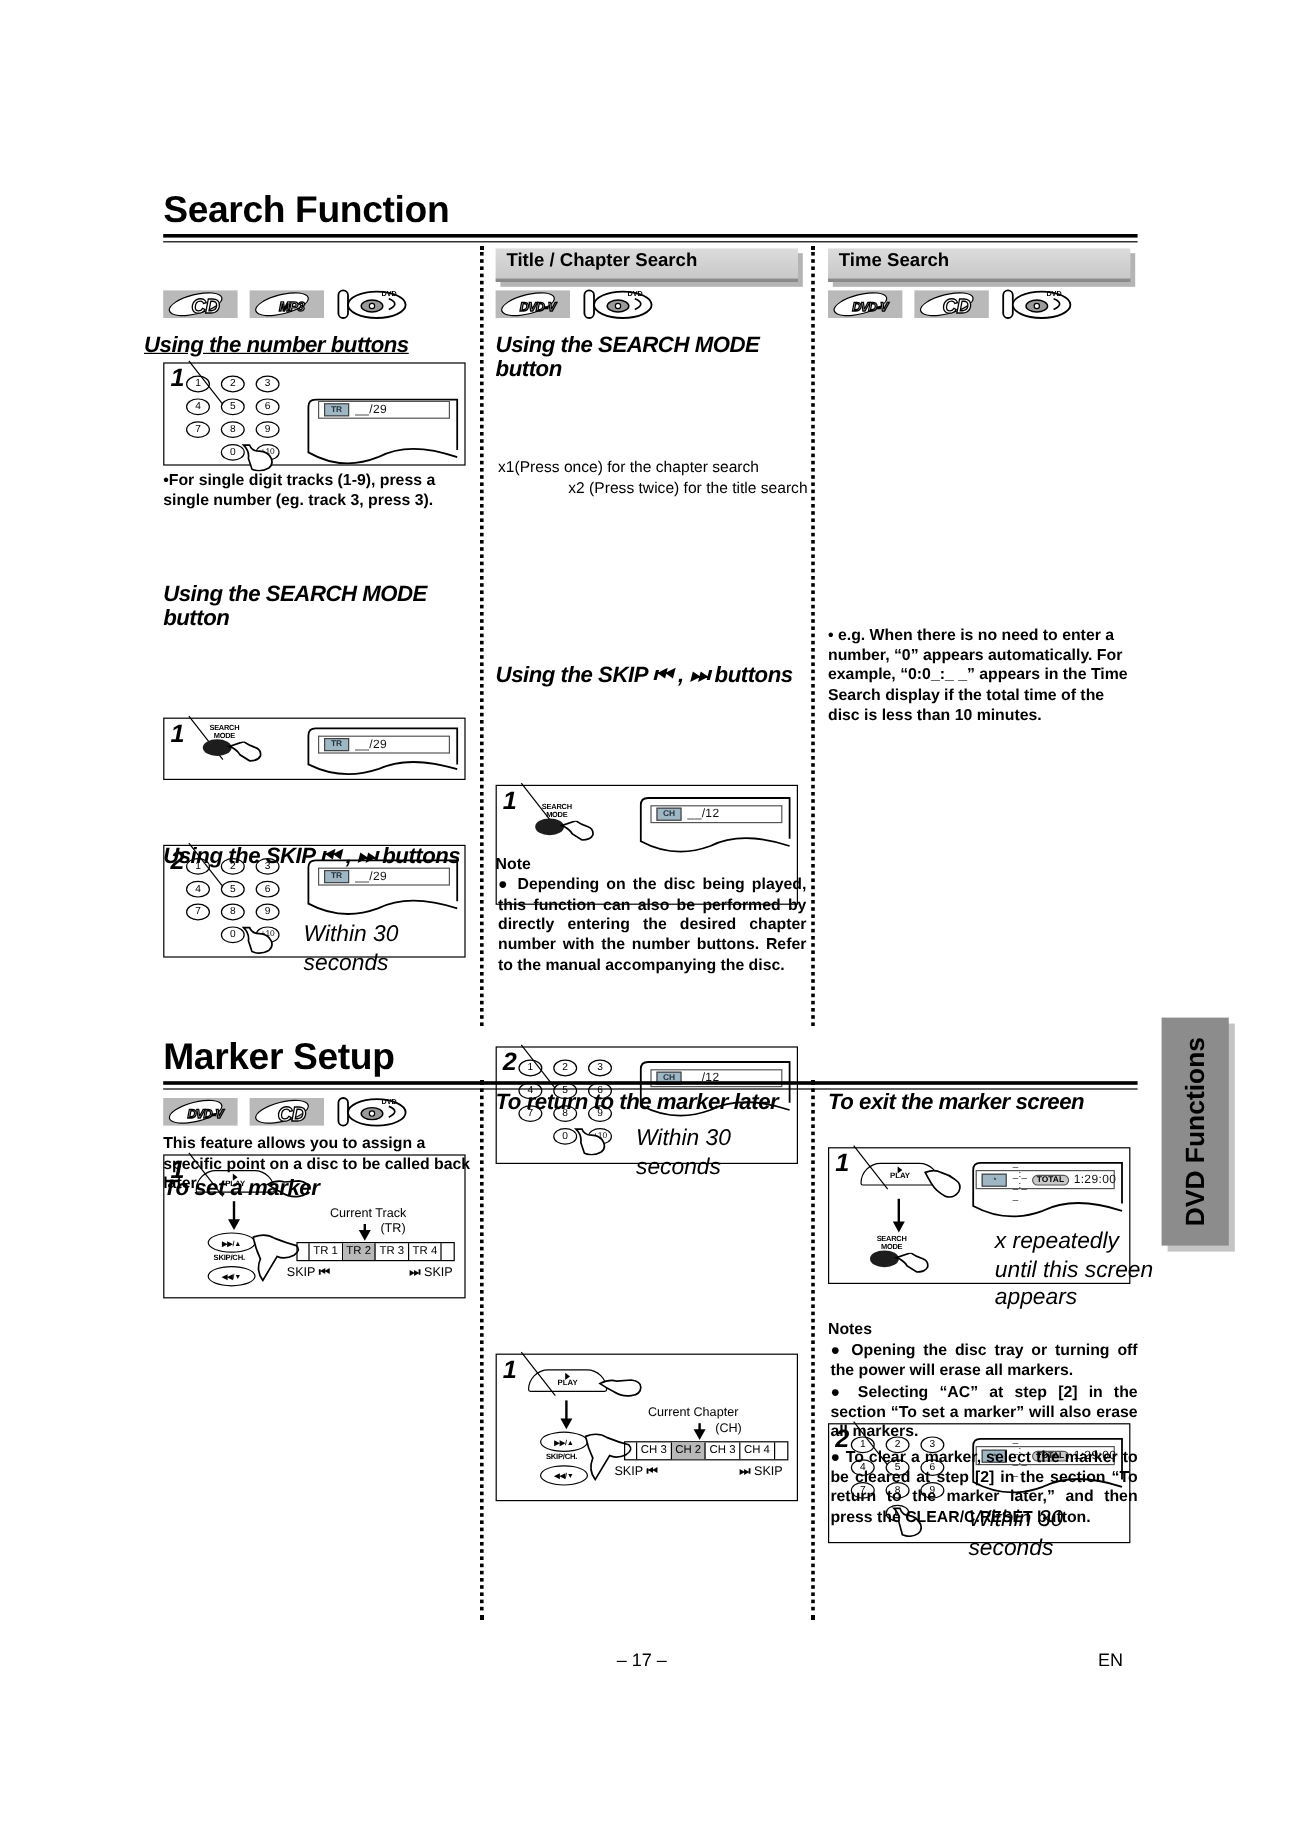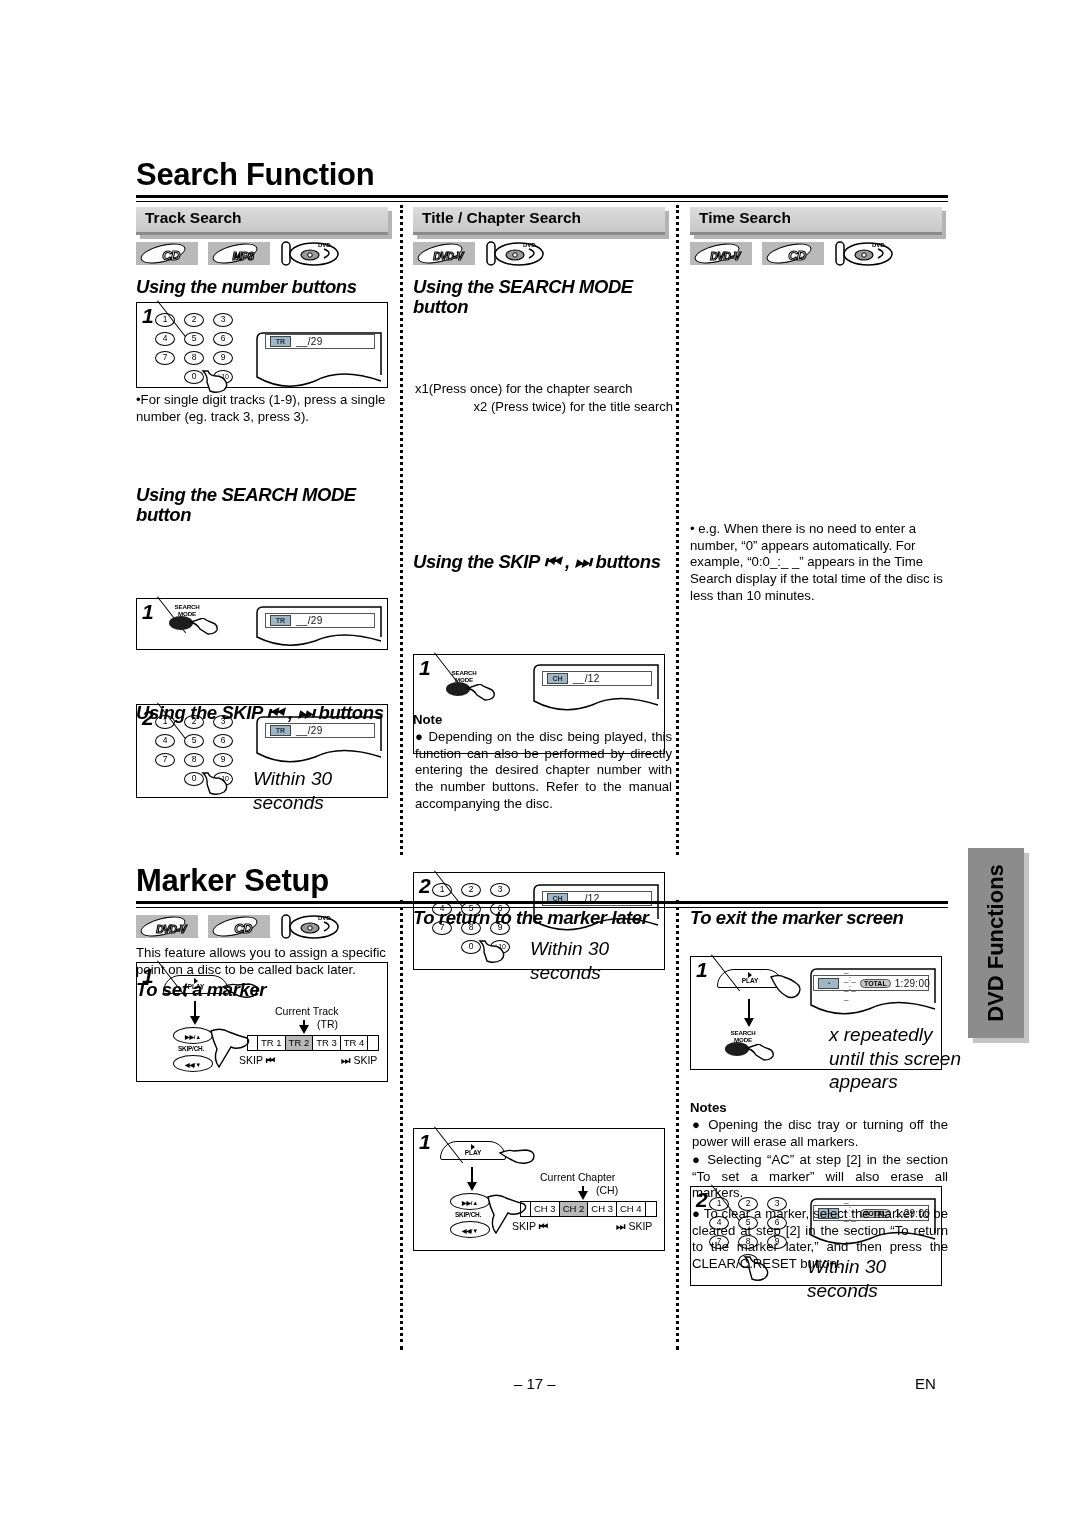--- a/index.html
+++ b/index.html
@@ -9,21 +9,21 @@
   
   .h1{font-size:31px;font-weight:bold;letter-spacing:-.3px;}
   .h1rule{border-top:3px solid #000;border-bottom:1px solid #000;height:3px;margin-top:2px;}
 
   .secbar{position:relative;height:25px;background:linear-gradient(to bottom,#dcdcdc,#c8c8c8);
           border-bottom:3px solid #8a8a8a;box-shadow:4px 4px 0 #b4b4b4;}
   .secbar span{position:absolute;left:9px;top:2px;font-size:15.5px;font-weight:bold;}
 
   .subhead{font-size:18.5px;font-weight:bold;font-style:italic;letter-spacing:-.4px;line-height:1.08;}
 
-  .body-txt{font-size:13.2px;line-height:1.26;}
+  .body-txt{font-size:13.2px;line-height:1.26;font-weight:bold;}
   .body-txt.just{text-align:justify;}
   .notehd{font-size:13.2px;font-weight:bold;}
 
   
   .step{position:relative;border:1.6px solid #000;box-sizing:border-box;background:#fff;}
   .stepnum{position:absolute;left:5px;top:1px;font-size:21px;font-weight:bold;font-style:italic;}
   .slash{position:absolute;left:20px;top:-2px;width:34px;height:38px;}
   .slash:after{content:"";position:absolute;left:0;top:0;width:46px;height:46px;
       border-left:1.6px solid #000;transform:rotate(-38deg);transform-origin:top left;}
   .osd{position:absolute;border:1.4px solid #555;background:#fff;box-sizing:border-box;
@@ -63,21 +63,21 @@
      line-height:14px;padding:0 3px;box-sizing:border-box;}
   .strip u.cur{background:#b8b8b8;}
   .strip u.edgeL{width:10px;padding:0;}
   .strip u.edgeR{width:10px;padding:0;border-right:none;}
   .striplbl{position:absolute;font-size:10.5px;}
   .skiplbl{position:absolute;font-size:10.5px;}
 
   
   .discs{position:absolute;display:flex;align-items:center;gap:10px;}
   .disc{position:relative;width:62px;height:23px;background:#b9b9b9;display:flex;align-items:center;justify-content:center;}
-  .disc .txt{position:relative;z-index:2;font-size:13px;font-weight:bold;font-style:italic;
+  .disc .txt{position:relative;z-index:2;font-size:17px;font-weight:bold;font-style:italic;
       color:#fff;-webkit-text-stroke:1.1px #000;letter-spacing:-.6px;top:2px;left:4px;}
   .disc .ell{position:absolute;left:4px;top:3px;width:44px;height:15px;border:1.6px solid #000;
       border-radius:50%;transform:rotate(-14deg);background:#fff;}
   .discX{position:relative;width:62px;height:27px;}
   .discX svg{position:absolute;left:0;top:0;}
 
   
   .vdot{position:absolute;width:0;border-left:3.5px dotted #000;}
 
   
@@ -97,23 +97,20 @@
   <div style="position:absolute;left:136px;top:157px;width:812px;">
     <div class="h1">Search Function</div>
     <div class="h1rule"></div>
   </div>
 
   <div class="vdot" style="left:400px;top:205px;height:650px;"></div>
   <div class="vdot" style="left:676px;top:205px;height:650px;"></div>
   <div class="vdot" style="left:400px;top:900px;height:450px;"></div>
   <div class="vdot" style="left:676px;top:900px;height:450px;"></div>
 
-  <div style="position:absolute;left:136px;top:207px;width:252px;" class="secbar">
-    <span>Track Search</span>
-  </div>
 
   <div class="discs" style="left:136px;top:240px;">
     <div class="disc">
       <div class="ell"></div>
         <div class="txt">CD</div>
     </div>
     <div class="disc">
       <div class="ell"></div>
         <div class="txt" style="font-size:11px;">MP3</div>
     </div>
@@ -122,21 +119,21 @@
         <rect x="2" y="2" width="8" height="23" rx="4" fill="#fff" stroke="#000" stroke-width="1.5"></rect>
         <ellipse cx="34" cy="14" rx="24" ry="11" fill="#fff" stroke="#000" stroke-width="1.5"></ellipse>
         <ellipse cx="30" cy="15" rx="9" ry="5" fill="#9a9a9a" stroke="#000" stroke-width="1.2"></ellipse>
         <circle cx="30" cy="15" r="2.2" fill="#fff" stroke="#000" stroke-width="1"></circle>
         <path d="M44 9 q10 4 0 9" fill="#fff" stroke="#000" stroke-width="1.4"></path>
         <text x="38" y="7" font-size="6" font-family="Liberation Sans" font-weight="bold">DVD</text>
       </svg>
     </div>
   </div>
 
-  <div class="subhead" style="position:absolute;left:136px;top:277px;width:260px;">Using the number buttons</div>
+  <div class="subhead" style="position:absolute;left:120px;top:277px;width:260px;text-decoration:underline;">Using the number buttons</div>
 
   <div class="step" style="left:136px;top:302px;width:252px;height:86px;">
     <div class="stepnum">1</div>
       <div class="slash"></div>
     <div class="keypad" style="left:18px;top:10px;">
       <div class="key" style="left:0;top:0;"><b>1</b></div>
       <div class="key" style="left:29px;top:0;"><b>2</b></div>
       <div class="key" style="left:58px;top:0;"><b>3</b></div>
       <div class="key" style="left:0;top:19px;"><b>4</b></div>
       <div class="key" style="left:29px;top:19px;"><b>5</b></div>

